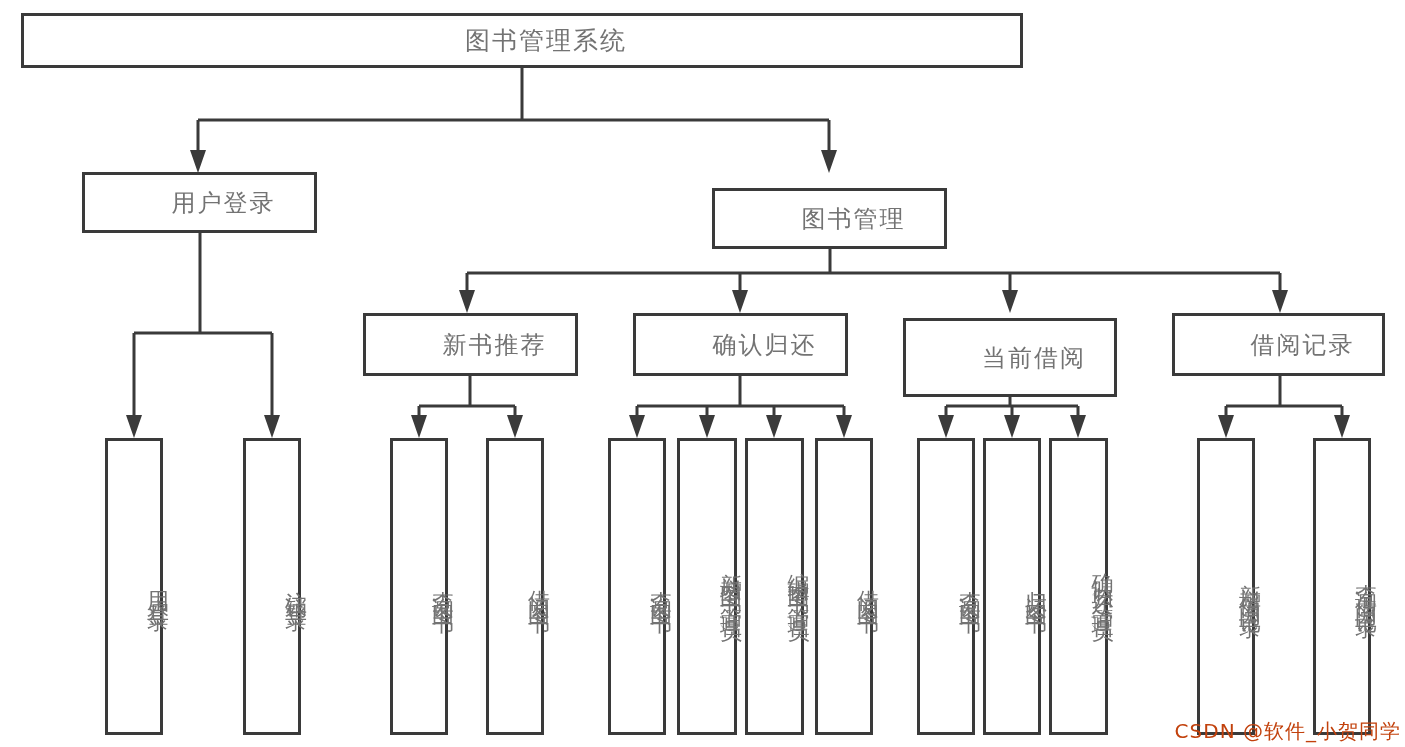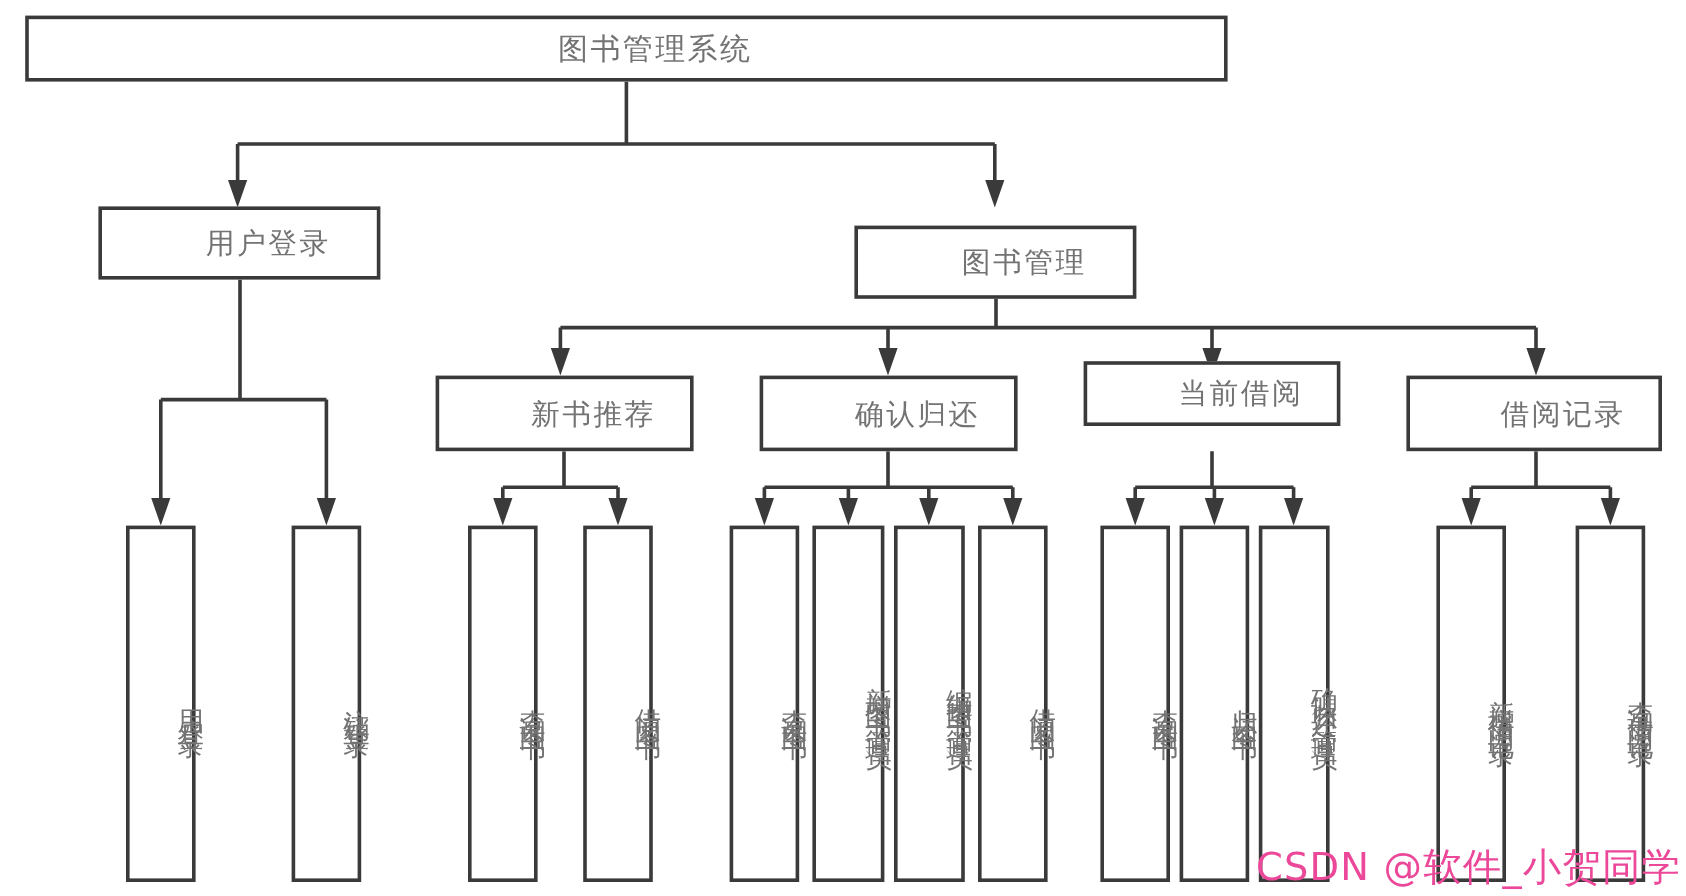--- a/index.html
+++ b/index.html
@@ -42,42 +42,42 @@
     height: 297px;
   }
   
   #b-root   { left: 21px;  top: 13px;  width: 1002px; height: 55px; font-size: 25px; }
   
   #b-l2-0   { left: 82px;  top: 172px; width: 235px; height: 61px; }
   #b-l2-1   { left: 712px; top: 188px; width: 235px; height: 61px; }
   
   #b-l3-0   { left: 363px;  top: 313px; width: 215px; height: 63px; }
   #b-l3-1   { left: 633px;  top: 313px; width: 215px; height: 63px; }
-  #b-l3-2   { left: 903px;  top: 301px; width: 214px; height: 54px; }
+  #b-l3-2   { left: 903px;  top: 318px; width: 214px; height: 79px; }
   #b-l3-3   { left: 1172px; top: 313px; width: 213px; height: 63px; }
   
   #b-leaf-0  { left: 105px;  width: 58px; }
   #b-leaf-1  { left: 243px;  width: 58px; }
   #b-leaf-2  { left: 390px;  width: 58px; }
   #b-leaf-3  { left: 486px;  width: 58px; }
   #b-leaf-4  { left: 608px;  width: 58px; }
   #b-leaf-5  { left: 677px;  width: 60px; }
   #b-leaf-6  { left: 745px;  width: 59px; }
   #b-leaf-7  { left: 815px;  width: 58px; }
   #b-leaf-8  { left: 917px;  width: 58px; }
   #b-leaf-9  { left: 983px;  width: 58px; }
   #b-leaf-10 { left: 1049px; width: 59px; }
   #b-leaf-11 { left: 1197px; width: 58px; }
   #b-leaf-12 { left: 1313px; width: 58px; }
   #watermark {
     position: absolute;
     right: 4px;
     bottom: 2px;
-    font-size: 32px;
-    color: #ec4899;
+    font-size: 20px;
+    color: #c2410c;
     letter-spacing: 1px;
     z-index: 5;
     white-space: nowrap;
   }
 </style>
 </head>
 <body>
 
 <div id="stage">
 

